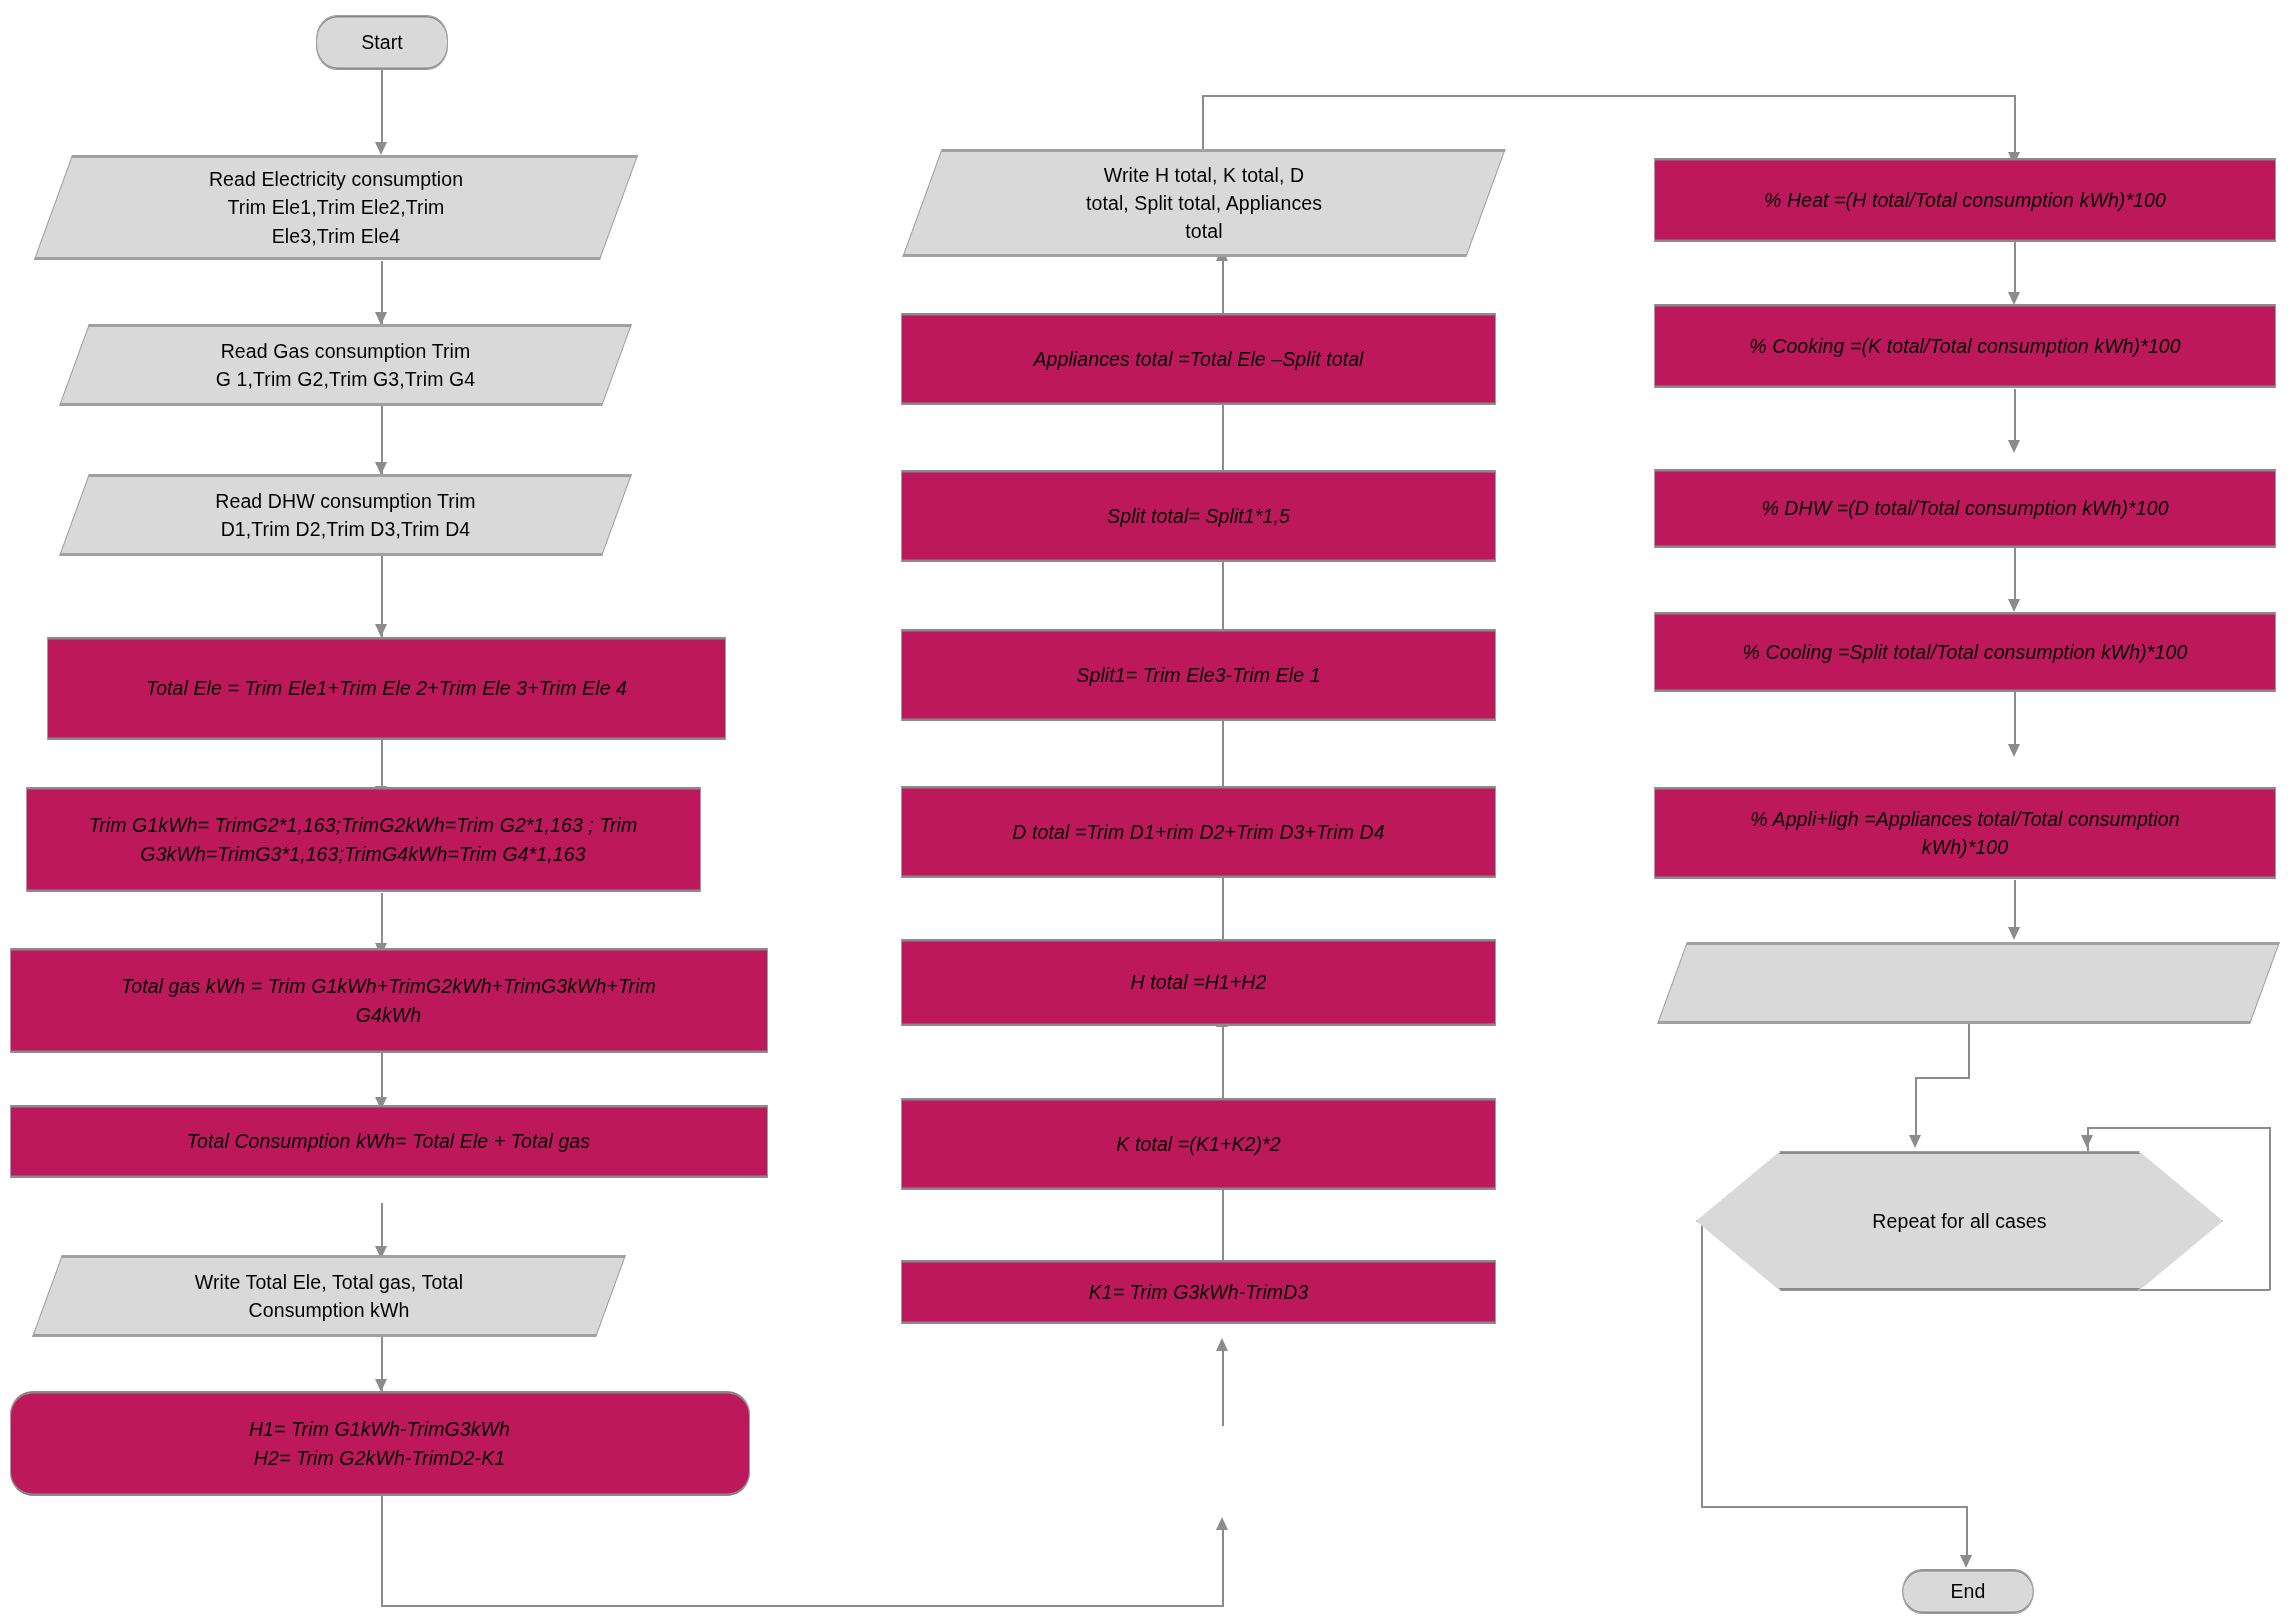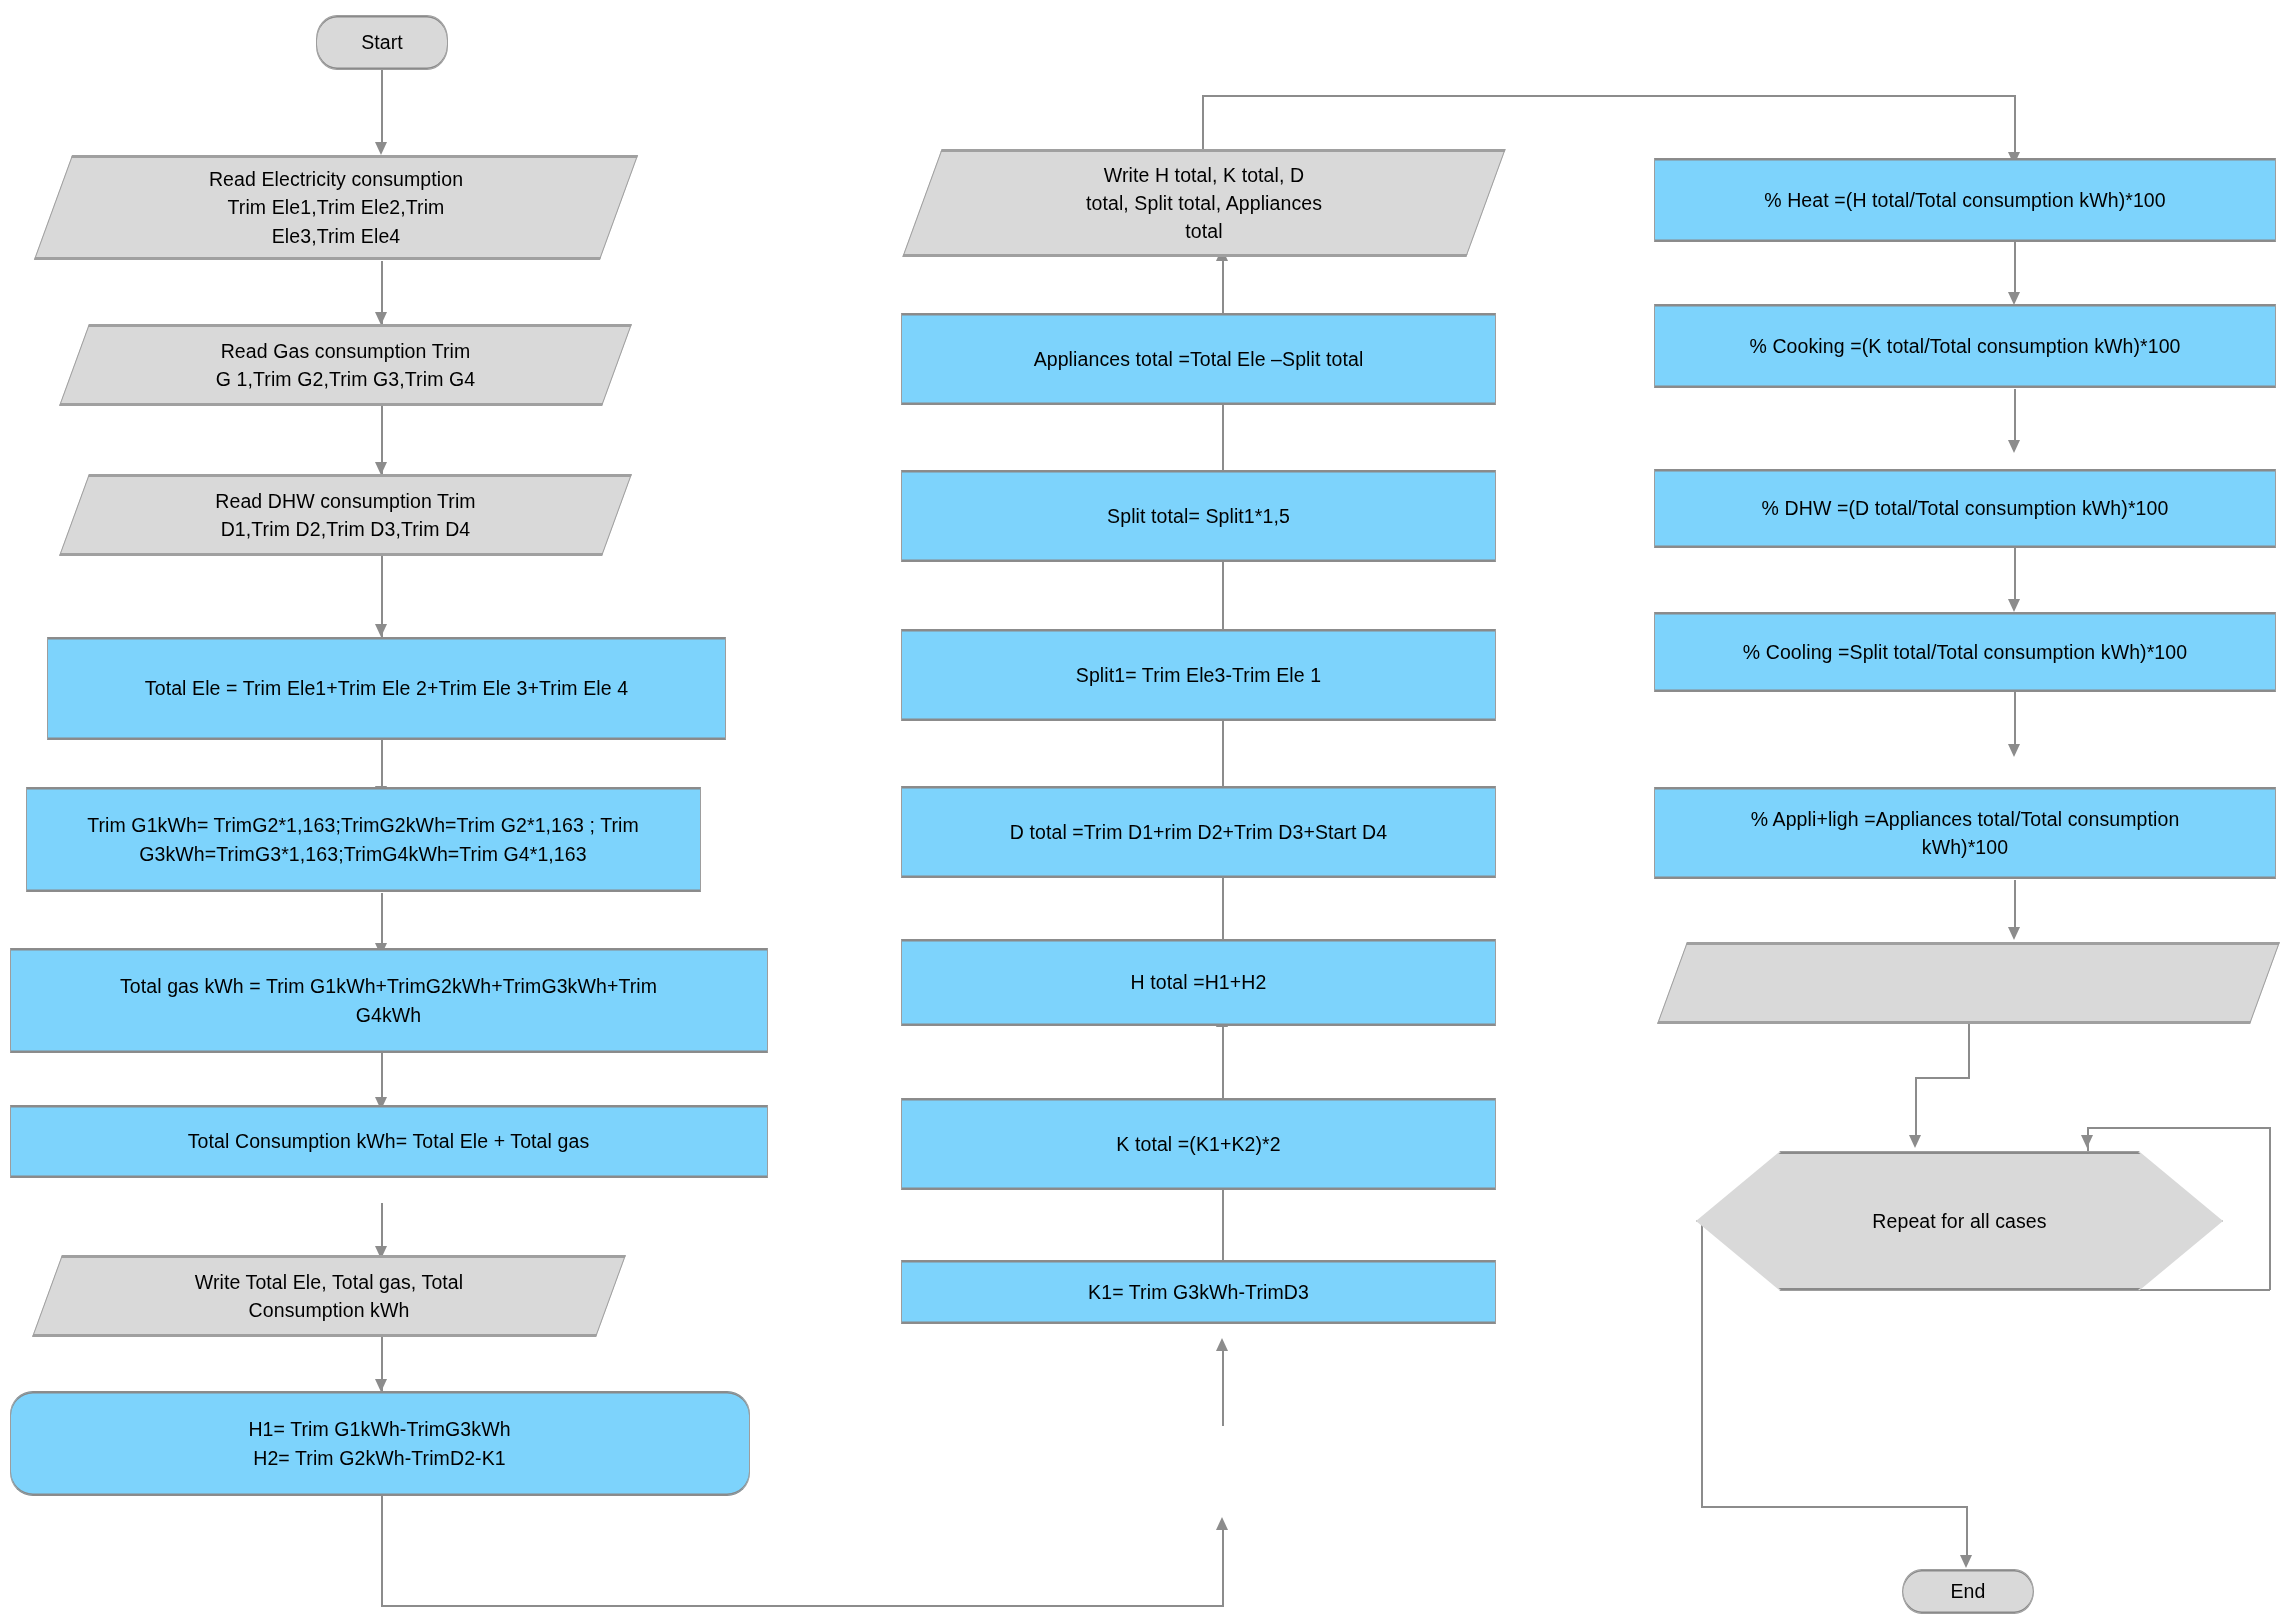--- a/index.html
+++ b/index.html
@@ -31,25 +31,26 @@
     z-index: 5;
   }
   .node .label {
     display: block;
     padding: 0 11.6px;
     white-space: pre-line;
   }
 
   
   .proc {
-    background: #7dd3fc;
+    background: #be185d;
     border: 1.6px solid #9d9d9d;
     border-top-color: #8c8c8c;
     border-bottom-color: #8c8c8c;
     box-shadow: 0 1.6px 0 0 #8a8a8a inset, 0 -1.6px 0 0 #8a8a8a inset;
+    font-style: italic;
   }
 
   
   .io {
     background: transparent;
     border: none;
   }
   .io .skin {
     position: absolute;
     left: 0; top: 0; right: 0; bottom: 0;
@@ -231,21 +232,21 @@
   <div class="arrow up" style="left:1216px; top:1014px;"></div>
 
   <div class="node proc" style="left:901px; top:939px; width:595px; height:87px;">
     <span class="label">H total =H1+H2</span>
   </div>
 
   <div class="conn v" style="left:1222px; top:864px; height:78px;"></div>
   <div class="arrow up" style="left:1216px; top:853px;"></div>
 
   <div class="node proc" style="left:901px; top:786px; width:595px; height:92px;">
-    <span class="label">D total =Trim D1+rim D2+Trim D3+Start D4</span>
+    <span class="label">D total =Trim D1+rim D2+Trim D3+Trim D4</span>
   </div>
 
   <div class="conn v" style="left:1222px; top:710px; height:78px;"></div>
   <div class="arrow up" style="left:1216px; top:699px;"></div>
 
   <div class="node proc" style="left:901px; top:629px; width:595px; height:92px;">
     <span class="label">Split1= Trim Ele3-Trim Ele 1</span>
   </div>
 
   <div class="conn v" style="left:1222px; top:553px; height:79px;"></div>

